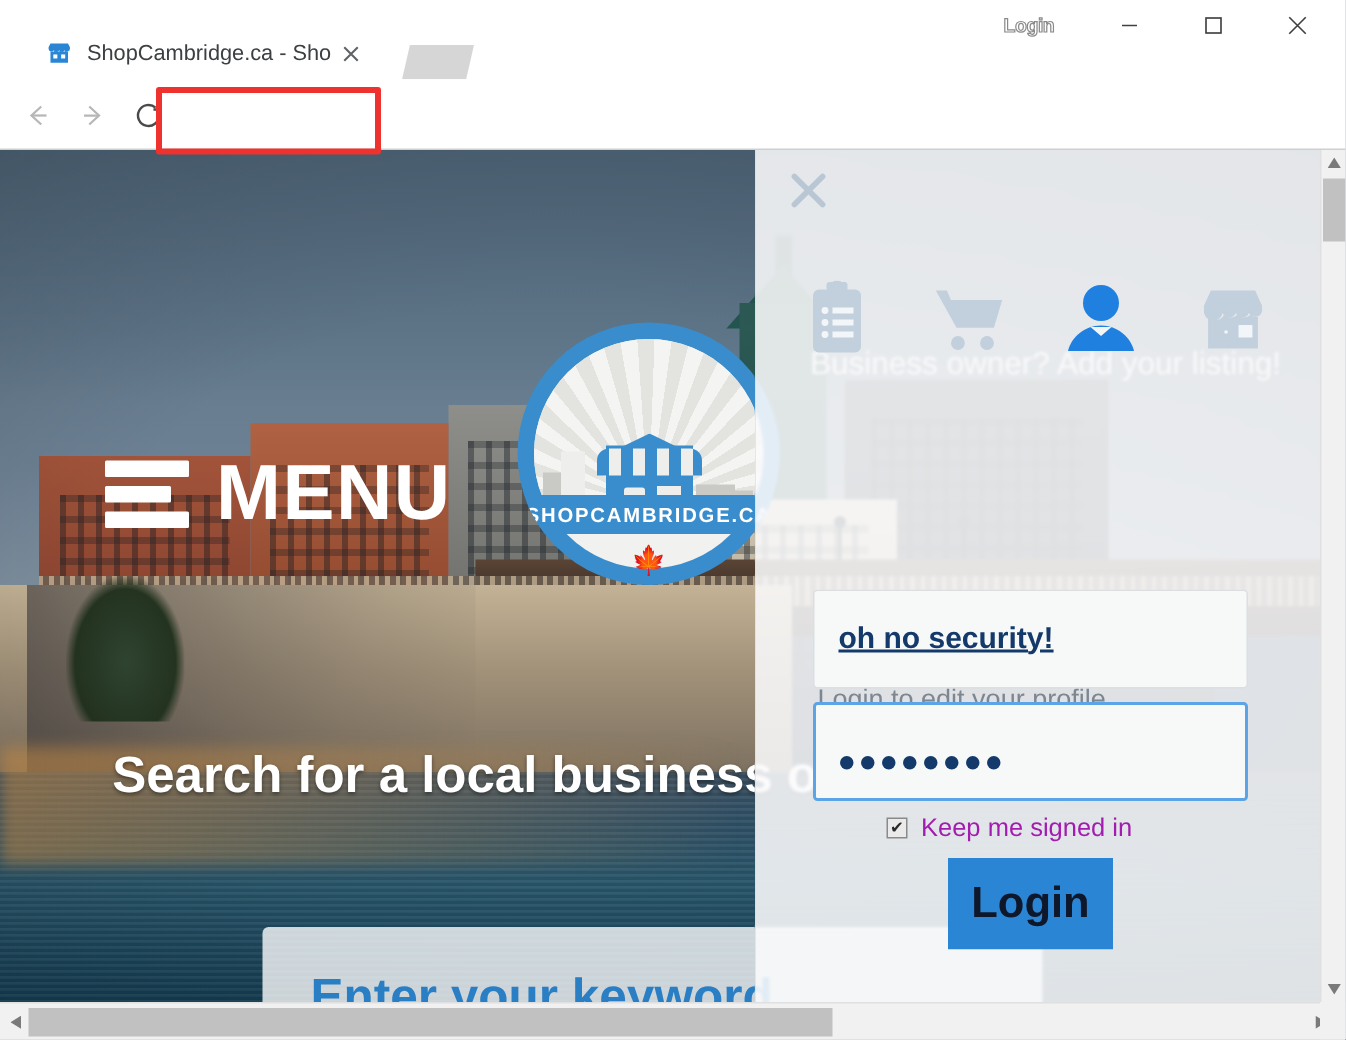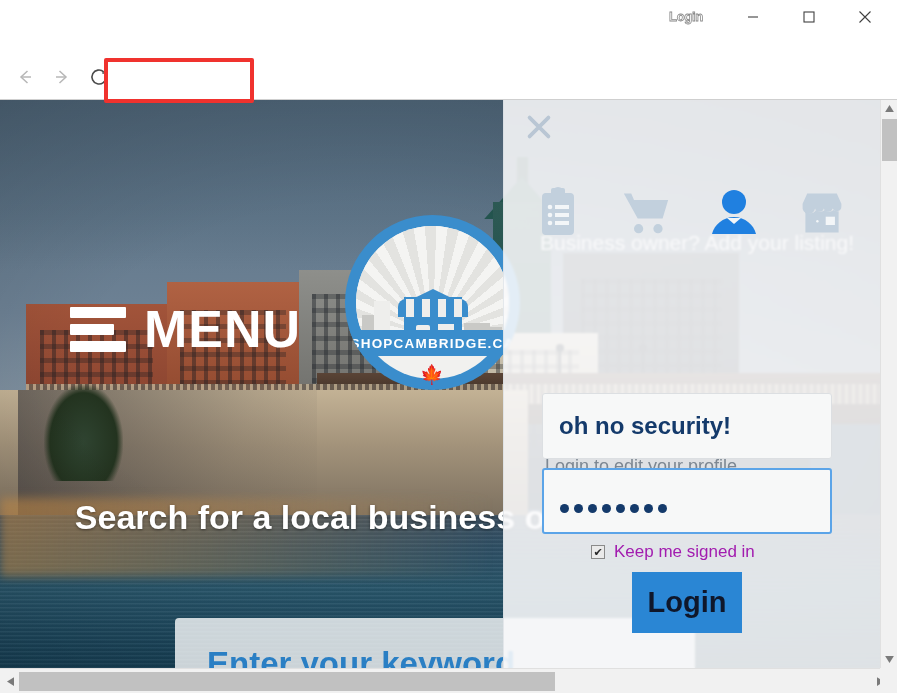--- a/index.html
+++ b/index.html
@@ -332,21 +332,21 @@
   .panel-sub {
     position:absolute; left:41px; top:356px; font-size:18px; color:#7d8792;
   }
 
   .field {
     position:absolute; left:542px; top:393px; width:290px; height:66px;
     background:#f7f8f8; border:1px solid #dcdfe2; border-radius:3px;
     display:flex; align-items:center; padding-left:16px;
   }
   .field.username span {
-    font-size:24px; font-weight:bold; color:#143a6b; white-space:nowrap;
+    font-size:20px; font-weight:bold; color:#143a6b; white-space:nowrap;text-decoration:underline;
   }
   .field.password {
     top:468px; border:2px solid #5ba4e8; background:#f7f8f8;
   }
   .dots {
     display:flex; gap:5px; align-items:center; margin-top:14px;
   }
   .dots i { width:9px; height:9px; border-radius:50%; background:#143a6b; display:block; }
 
   .keepsigned {
@@ -397,20 +397,39 @@
   .corner-box {
     position:absolute; left:880px; top:668px; width:17px; height:25px; background:#f1f1f1;
   }
 </style>
 </head>
 <body>
 
 <div class="browser">
 
   <div class="titlebar">
+    <div class="tabstrip">
+      <div class="tab">
+        <span class="tab-favicon">
+          <svg viewBox="0 0 24 24" width="19" height="19">
+            <path fill="#2a86d4" d="M3 7l1.6-3.2h14.8L21 7v1.2a2.4 2.4 0 0 1-4.5 1.2 2.4 2.4 0 0 1-4.5 0 2.4 2.4 0 0 1-4.5 0A2.4 2.4 0 0 1 3 8.2V7z"></path>
+            <path fill="#2a86d4" d="M4.6 10.6V20h14.8v-9.4a3.4 3.4 0 0 1-2.3-.5 3.5 3.5 0 0 1-4.5 0 3.5 3.5 0 0 1-4.5 0 3.4 3.4 0 0 1-3.5.5z"></path>
+            <rect x="7" y="13" width="3.4" height="3.4" fill="#fff"></rect>
+            <rect x="13.6" y="13" width="3.4" height="3.4" fill="#fff"></rect>
+          </svg>
+        </span>
+        <span class="tab-title">ShopCambridge.ca - Sho</span>
+        <span class="tab-close">
+          <svg viewBox="0 0 18 18" width="18" height="18">
+            <path d="M4.5 4.5l9 9M13.5 4.5l-9 9" stroke="#5f6368" stroke-width="1.4" fill="none"></path>
+          </svg>
+        </span>
+      </div>
+      <div class="tab-ghost"></div>
+    </div>
 
     <div class="profile-name">Login</div>
 
     <div class="wbtn min">
       <svg viewBox="0 0 12 12" width="12" height="12">
           <path d="M1 6h10" stroke="#404040" stroke-width="1.1"></path>
         </svg>
     </div>
     <div class="wbtn max">
       <svg viewBox="0 0 12 12" width="12" height="12">

